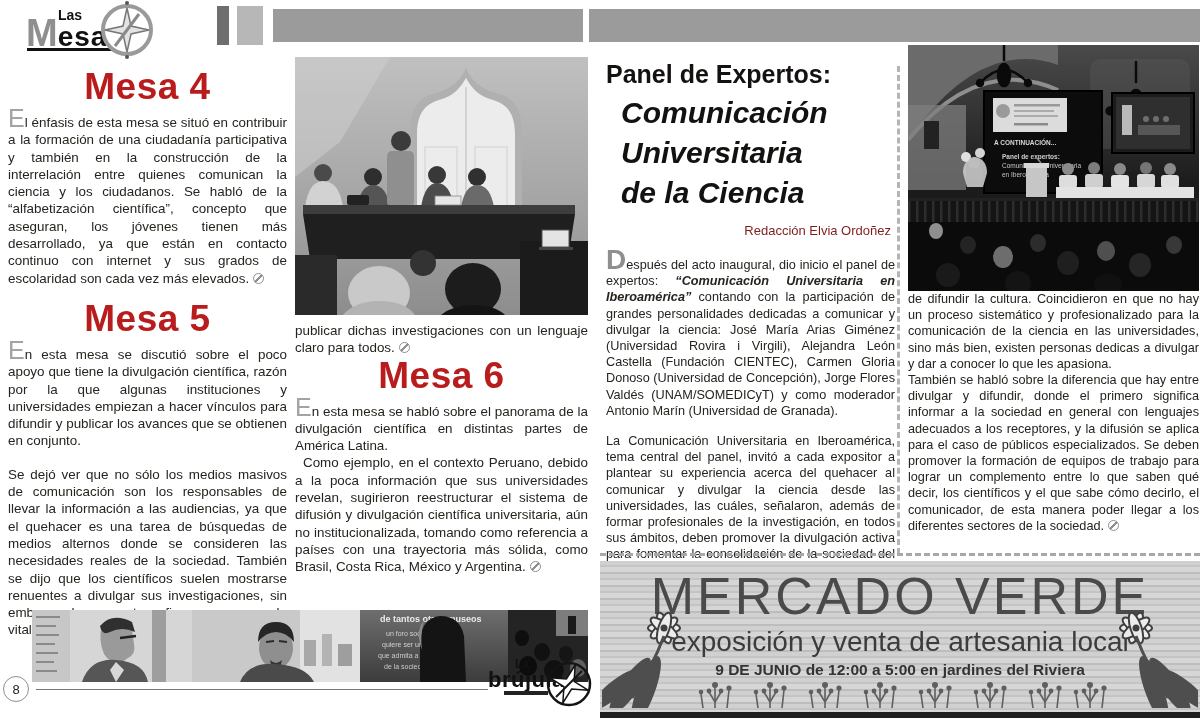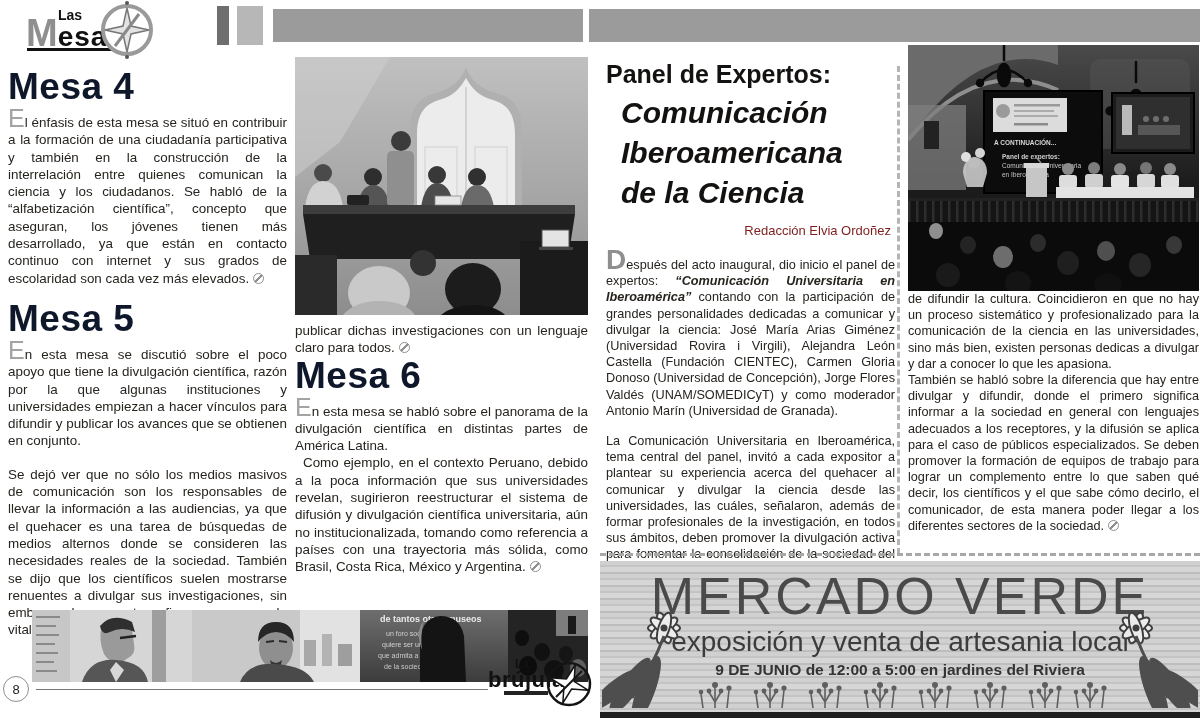--- a/index.html
+++ b/index.html
@@ -21,21 +21,21 @@
   .band-left  { left:273px; top:9px; width:310px; height:33px; background:#9b9b9b; }
   .band-right { left:589px; top:9px; width:611px; height:33px; background:#9b9b9b; }
 
   
   .col { position:absolute; }
   .col1 { left:8px;  top:68px; width:279px; }
   .col2 { left:295px; top:322px; width:293px; }
   .col3 { left:606px; top:60px; width:289px; }
   .col4 { left:908px; top:291px; width:291px; }
 
-  .mesa-title { font-size:37px; font-weight:bold; color:#0f172a; letter-spacing:0.5px; line-height:1; margin:0 0 7px 0; }
+  .mesa-title { font-size:37px; font-weight:bold; color:#b91c1c; letter-spacing:0.5px; line-height:1; margin:0 0 7px 0;text-align:center; }
   .mt2 { margin-top:13px; }
   .body-l { font-size:13.4px; line-height:17.3px; text-align:justify; color:#27241f; }
   .body-r { font-size:12.7px; line-height:16.2px; text-align:justify; color:#27241f; }
   .gap { margin-top:16px; }
   .indent { text-indent:8px; }
 
   .drop  { font-size:25px; line-height:12px; color:#a3a3a3; }
   .dropD { font-size:28px; line-height:12px; color:#8f8f8f; font-weight:bold; }
 
   .endmark { display:inline-block; width:11px; height:11px; border:1px solid #8f8f8f; border-radius:50%;
@@ -160,21 +160,21 @@
 <div class="col col2">
   <p class="body-l"><span>publicar dichas investigaciones con un lenguaje claro para todos.</span><span class="endmark"></span></p>
   <h1 class="mesa-title" style="">Mesa 6</h1>
   <p class="body-l"><span class="drop">E</span><span>n esta mesa se habló sobre el panorama de la divulgación científica en distintas partes de América Latina.</span></p>
   <p class="body-l indent"><span>Como ejemplo, en el contexto Peruano, debido a la poca información que sus universidades revelan, sugirieron reestructurar el sistema de difusión y divulgación científica universitaria, aún no institucionalizada, tomando como referencia a países con una trayectoria más sólida, como Brasil, Costa Rica, México y Argentina.</span><span class="endmark"></span></p>
 </div>
 
 <div class="col col3">
   <div class="kicker">Panel de Expertos:</div>
   <div class="panel-title">Comunicación</div>
-  <div class="panel-title">Iberoamericana</div>
+  <div class="panel-title">Universitaria</div>
   <div class="panel-title">de la Ciencia</div>
   <div class="byline">Redacción Elvia Ordoñez</div>
   <p class="body-r"><span class="dropD">D</span><span>espués del acto inaugural, dio inicio el panel de expertos: </span><b><i>“Comunicación Universitaria en Iberoamérica”</i></b><span> contando con la participación de grandes personalidades dedicadas a comunicar y divulgar la ciencia: José María Arias Giménez (Universidad Rovira i Virgili), Alejandra León Castella (Fundación CIENTEC), Carmen Gloria Donoso (Universidad de Concepción), Jorge Flores Valdés (UNAM/SOMEDICyT) y como moderador Antonio Marín (Universidad de Granada).</span></p>
   <p class="body-r pgap">La Comunicación Universitaria en Iberoamérica, tema central del panel, invitó a cada expositor a plantear su experiencia acerca del quehacer al comunicar y divulgar la ciencia desde las universidades, las cuáles, señalaron, además de formar profesionales de la investigación, en todos sus ámbitos, deben promover la divulgación activa para fomentar la consolidación de la sociedad del conocimiento y al mismo tiempo realizar la labor</p>
 </div>
 
 <div class="abs vdash"></div>
 
 <div class="abs photo-hall">
   <svg width="291" height="246" viewBox="0 0 291 246">

